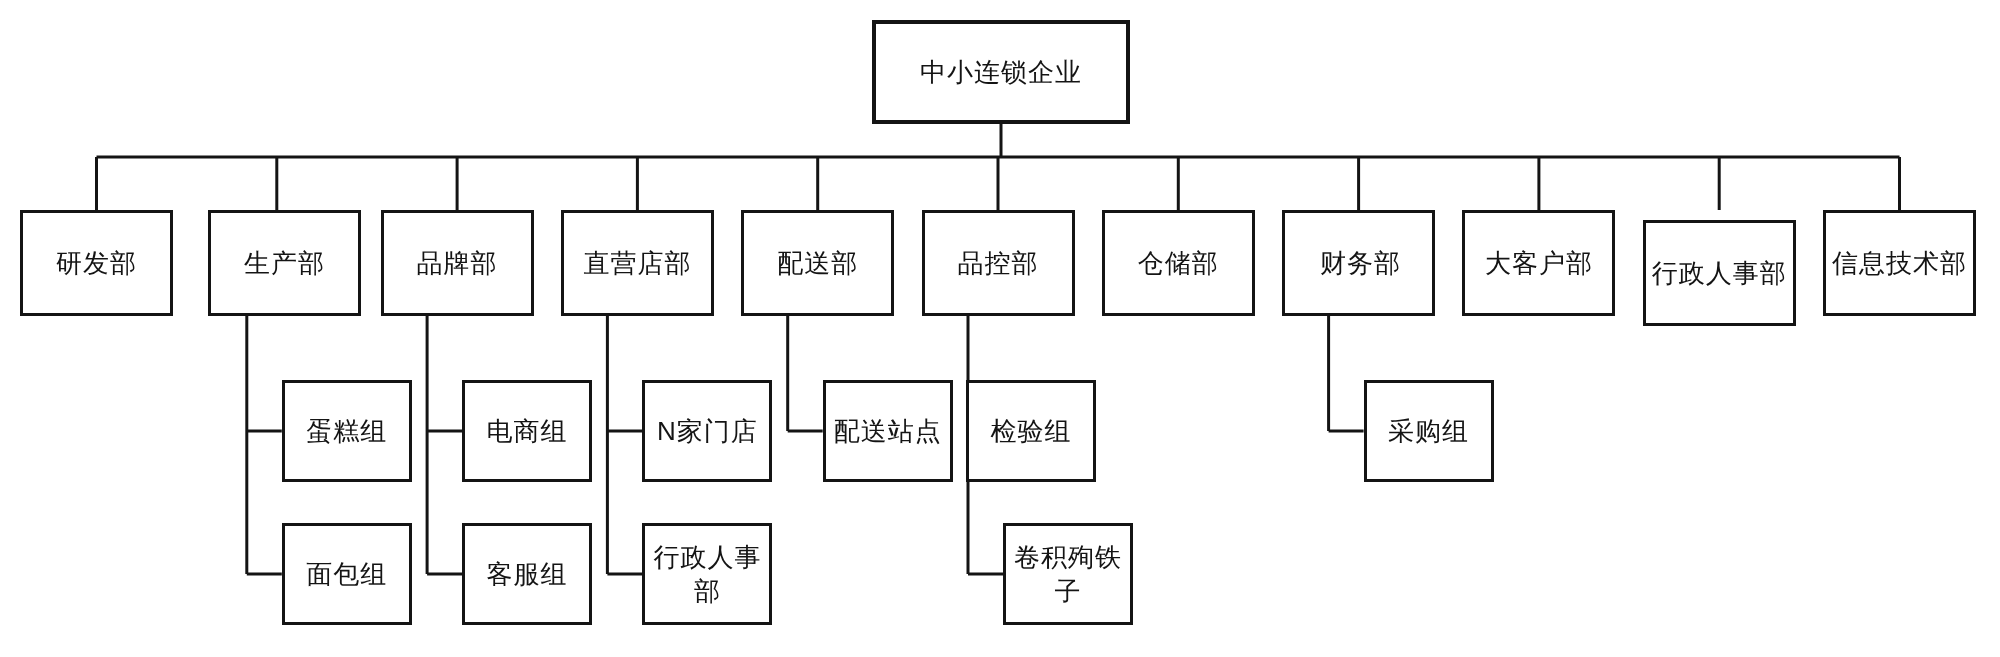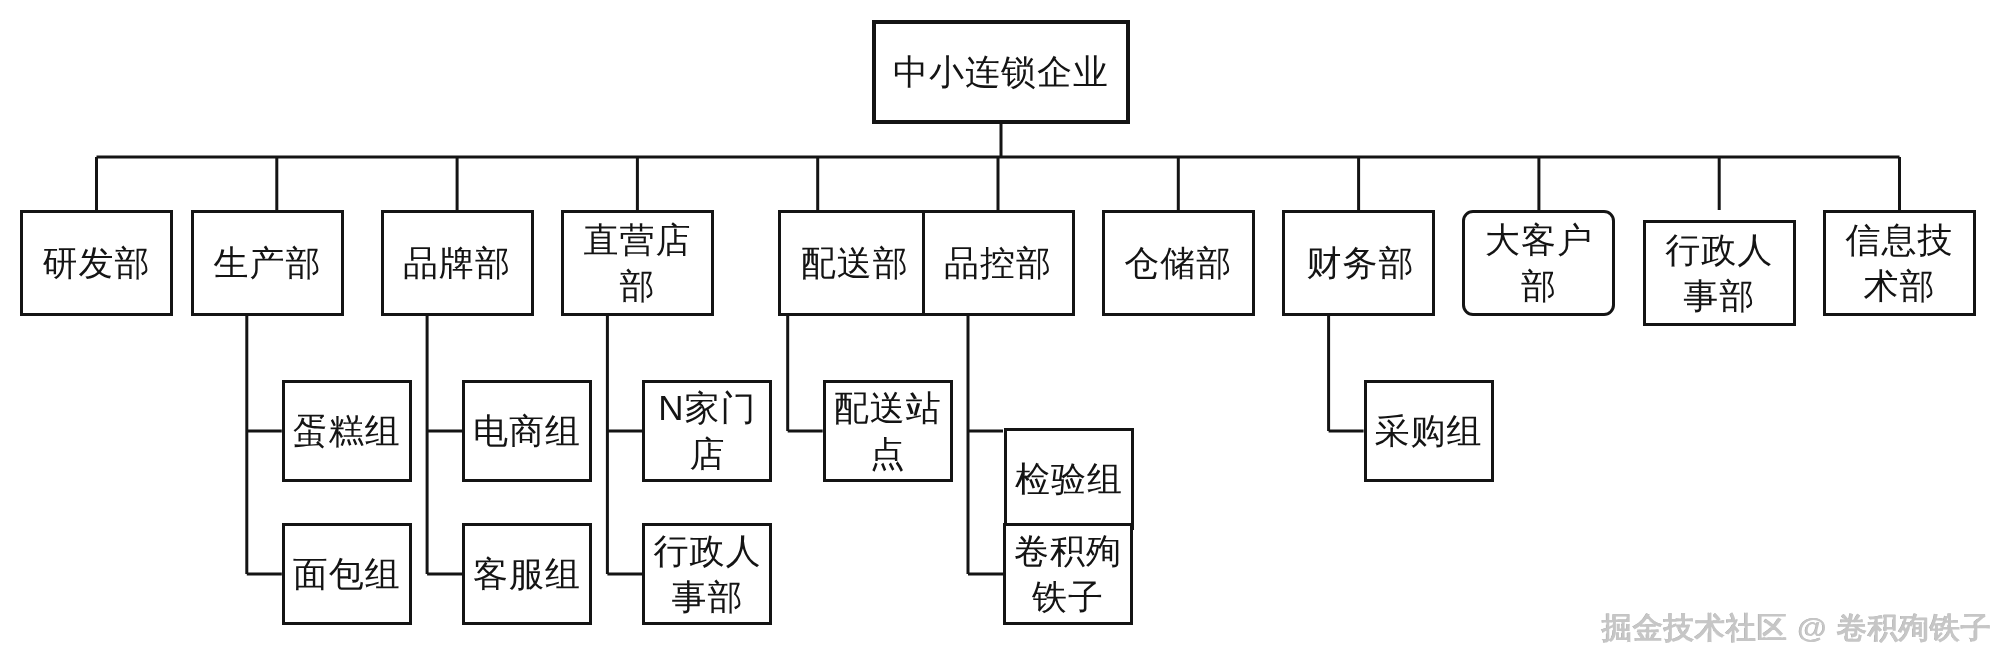--- a/index.html
+++ b/index.html
@@ -29,21 +29,21 @@
   }
   .node {
     position: absolute;
     box-sizing: border-box;
     background: var(--fill, #ffffff);
     border: 3px solid var(--line, #141414);
     display: flex;
     align-items: center;
     justify-content: center;
     text-align: center;
-    font-size: 35px;
+    font-size: 26px;
     line-height: 1.32;
     color: #141414;
     padding: 2px 6px;
     letter-spacing: 1px;
   }
   .node.root {
     border-width: 4px;
   }
   #watermark {
     position: absolute;
@@ -60,35 +60,34 @@
 </head>
 <body>
 
 <div id="canvas" style="--bg: #ffffff; --fill: #ffffff; --line: #141414; --wm: #c6c6c6;">
   <svg id="connectors" viewBox="0 0 2000 657" xmlns="http://www.w3.org/2000/svg">
     <path id="tree-lines" d="M 1001 124 V 157 M 96.5 157 H 1899.5 M 96.5 157 V 210 M 276.8 157 V 210 M 246.8 316 V 574 M 246.8 431 H 281.8 M 246.8 574 H 281.8 M 457.1 157 V 210 M 427.1 316 V 574 M 427.1 431 H 462.1 M 427.1 574 H 462.1 M 637.4000000000001 157 V 210 M 607.4000000000001 316 V 574 M 607.4000000000001 431 H 642.4000000000001 M 607.4000000000001 574 H 642.4000000000001 M 817.7 157 V 210 M 787.7 316 V 431 M 787.7 431 H 822.7 M 998 157 V 210 M 968 316 V 574 M 968 431 H 1003 M 968 574 H 1003 M 1178.3000000000002 157 V 210 M 1358.6000000000001 157 V 210 M 1328.6000000000001 316 V 431 M 1328.6000000000001 431 H 1363.6000000000001 M 1538.9 157 V 210 M 1719.2 157 V 210 M 1899.5 157 V 210"></path>
   </svg>
   <div id="nodes">
       <div class="node root" style="left: 872px; top: 20px; width: 258px; height: 104px;">中小连锁企业</div>
       <div class="node" style="left: 20px; top: 210px; width: 153px; height: 106px;">研发部</div>
-      <div class="node" style="left: 191px; top: 210px; width: 153px; height: 106px;">生产部</div>
+      <div class="node" style="left: 208px; top: 210px; width: 153px; height: 106px;">生产部</div>
       <div class="node" style="left: 281.8px; top: 380px; width: 130px; height: 102px;">蛋糕组</div>
       <div class="node" style="left: 281.8px; top: 523px; width: 130px; height: 102px;">面包组</div>
       <div class="node" style="left: 380.6px; top: 210px; width: 153px; height: 106px;">品牌部</div>
       <div class="node" style="left: 462.1px; top: 380px; width: 130px; height: 102px;">电商组</div>
       <div class="node" style="left: 462.1px; top: 523px; width: 130px; height: 102px;">客服组</div>
       <div class="node" style="left: 560.9px; top: 210px; width: 153px; height: 106px;">直营店部</div>
       <div class="node" style="left: 642.4px; top: 380px; width: 130px; height: 102px;">N家门店</div>
       <div class="node" style="left: 642.4px; top: 523px; width: 130px; height: 102px;">行政人事部</div>
-      <div class="node" style="left: 741.2px; top: 210px; width: 153px; height: 106px; margin-left: 37px;">配送部</div>
+      <div class="node" style="left: 741.2px; top: 210px; width: 153px; height: 106px;">配送部</div>
       <div class="node" style="left: 822.7px; top: 380px; width: 130px; height: 102px;">配送站点</div>
       <div class="node" style="left: 921.5px; top: 210px; width: 153px; height: 106px;">品控部</div>
-      <div class="node" style="left: 1004px; top: 380px; width: 130px; height: 102px; margin-top: 48px;">检验组</div>
+      <div class="node" style="left: 966px; top: 380px; width: 130px; height: 102px;">检验组</div>
       <div class="node" style="left: 1003px; top: 523px; width: 130px; height: 102px;">卷积殉铁子</div>
       <div class="node" style="left: 1101.8px; top: 210px; width: 153px; height: 106px;">仓储部</div>
       <div class="node" style="left: 1282.1px; top: 210px; width: 153px; height: 106px; padding-left: 10px;">财务部</div>
       <div class="node" style="left: 1363.6px; top: 380px; width: 130px; height: 102px; text-align: right;">采购组</div>
-      <div class="node" style="left: 1462.4px; top: 210px; width: 153px; height: 106px; border-radius: 11px;">大客户部</div>
+      <div class="node" style="left: 1462.4px; top: 210px; width: 153px; height: 106px;">大客户部</div>
       <div class="node" style="left: 1642.7px; top: 220px; width: 153px; height: 106px;">行政人事部</div>
       <div class="node" style="left: 1823px; top: 210px; width: 153px; height: 106px;">信息技术部</div>
     </div>
-  <div id="watermark">掘金技术社区 @ 卷积殉铁子</div>
 </div>
 
 </body></html>

